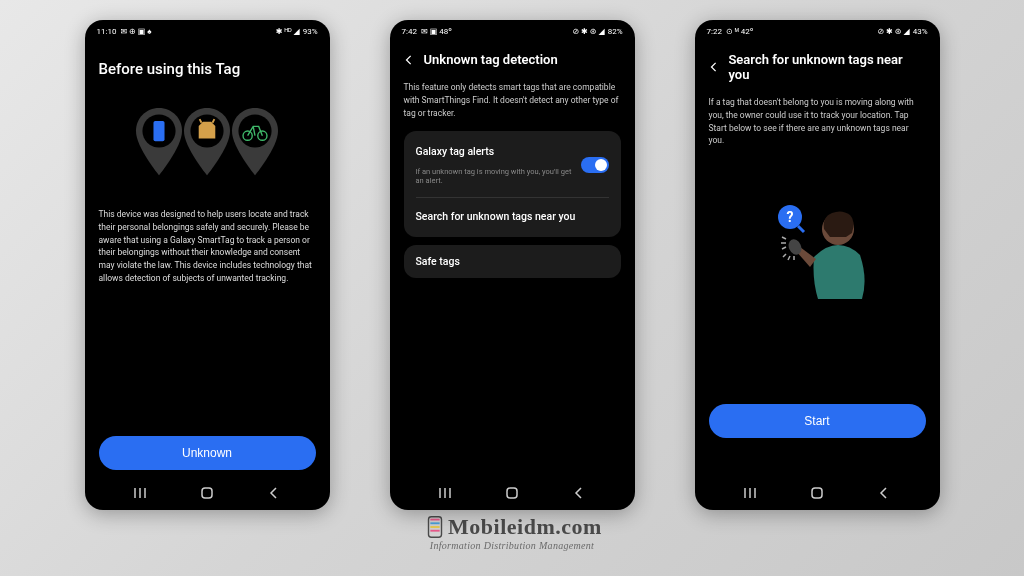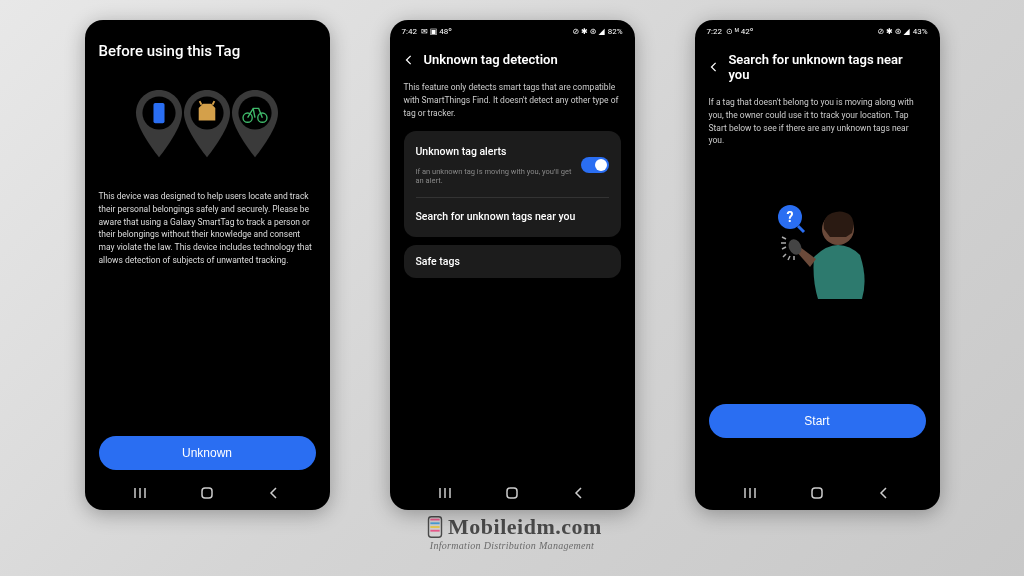--- a/index.html
+++ b/index.html
@@ -200,20 +200,30 @@
     width: 26px;
     height: 26px;
   }
 </style>
 </head>
 <body>
 
 <div class="phones-container">
 
   <div class="phone">
+    <div class="status-bar">
+      <div class="status-left">
+        <span>11:10</span>
+        <span>✉ ⊕ ▣ ♠</span>
+      </div>
+      <div class="status-right">
+        <span>✱ ᴴᴰ ◢</span>
+        <span>93%</span>
+      </div>
+    </div>
     <div class="phone-content">
       <div class="phone-title">Before using this Tag</div>
       <div class="pins-illustration">
         <svg class="pin" viewBox="0 0 60 76">
           <path d="M30 0C16 0 5 11 5 25c0 18 25 48 25 48s25-30 25-48C55 11 44 0 30 0z" fill="#3a3a3a"></path>
           <circle cx="30" cy="25" r="18" fill="#000"></circle>
           <rect x="24" y="14" width="12" height="22" rx="2" fill="#2a6ef2"></rect>
         </svg>
         <svg class="pin" viewBox="0 0 60 76">
           <path d="M30 0C16 0 5 11 5 25c0 18 25 48 25 48s25-30 25-48C55 11 44 0 30 0z" fill="#3a3a3a"></path>
@@ -265,21 +275,21 @@
       <div class="header-row">
         <svg class="back-arrow" viewBox="0 0 12 12">
             <path d="M8 1 L3 6 L8 11" stroke="#fff" stroke-width="1.5" fill="none"></path>
           </svg>
         <div class="header-title">Unknown tag detection</div>
       </div>
       <div class="small-text">This feature only detects smart tags that are compatible with SmartThings Find. It doesn't detect any other type of tag or tracker.</div>
       <div class="card">
         <div class="setting-row">
           <div>
-            <div class="setting-title">Unknown tag alerts</div>
+            <div class="setting-title">Galaxy tag alerts</div>
             <div class="setting-sub">If an unknown tag is moving with you, you'll get an alert.</div>
           </div>
           <div class="toggle"></div>
         </div>
         <div class="card-divider"></div>
         <div class="setting-row">
           <div class="setting-title">Search for unknown tags near you</div>
         </div>
       </div>
       <div class="card">

